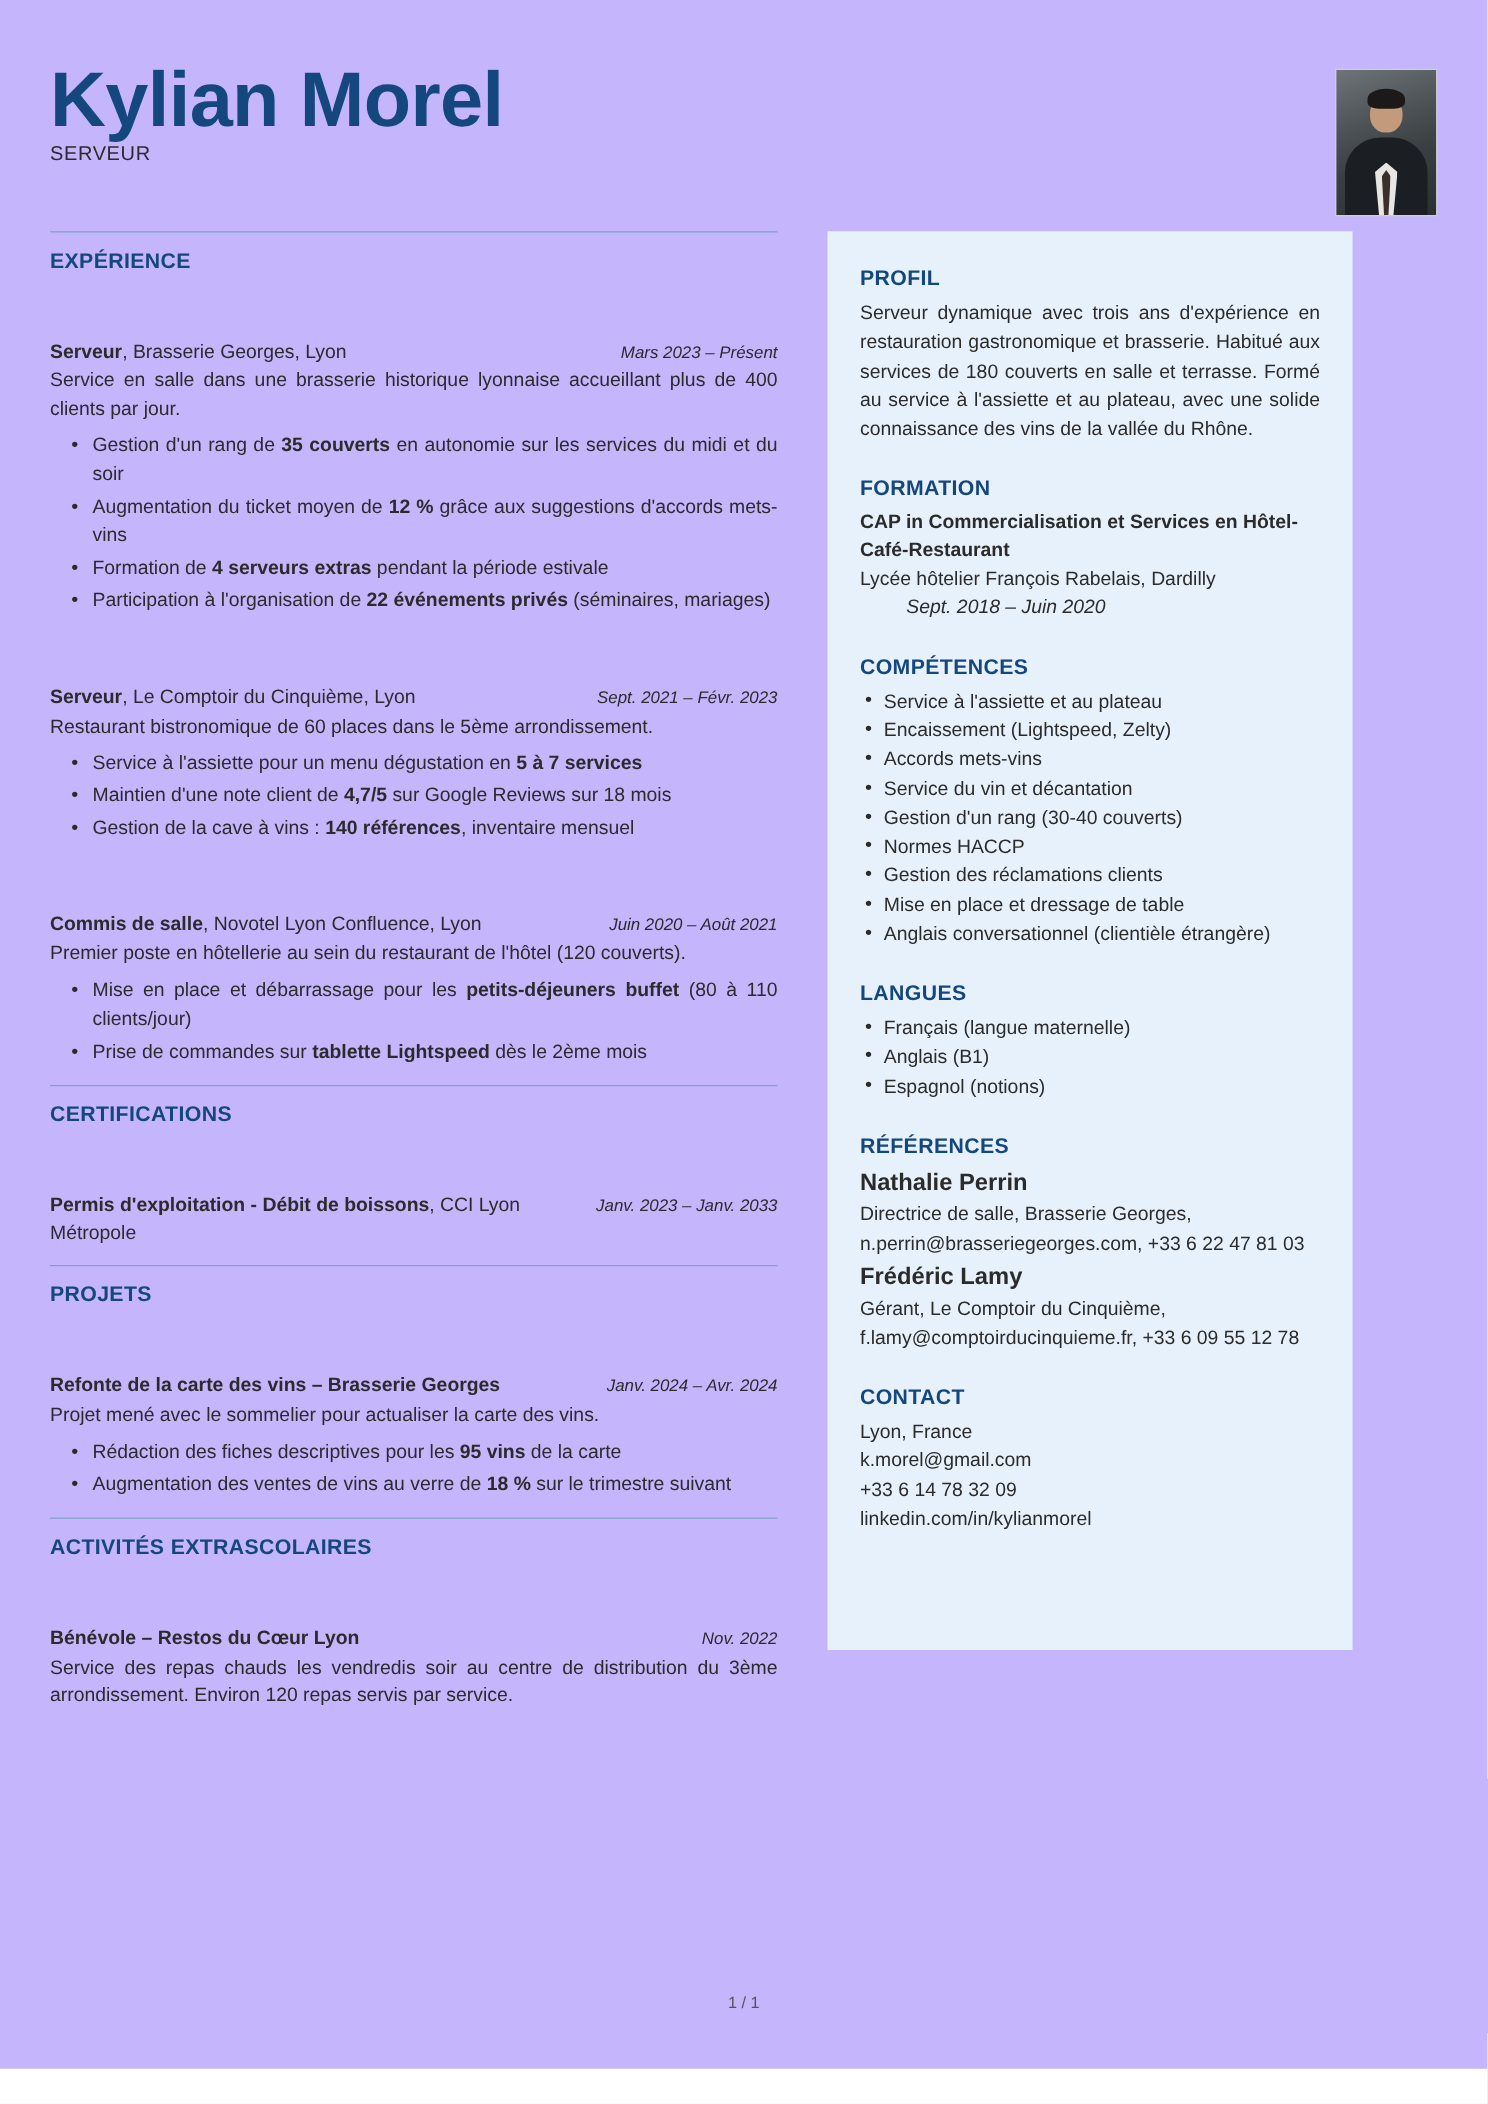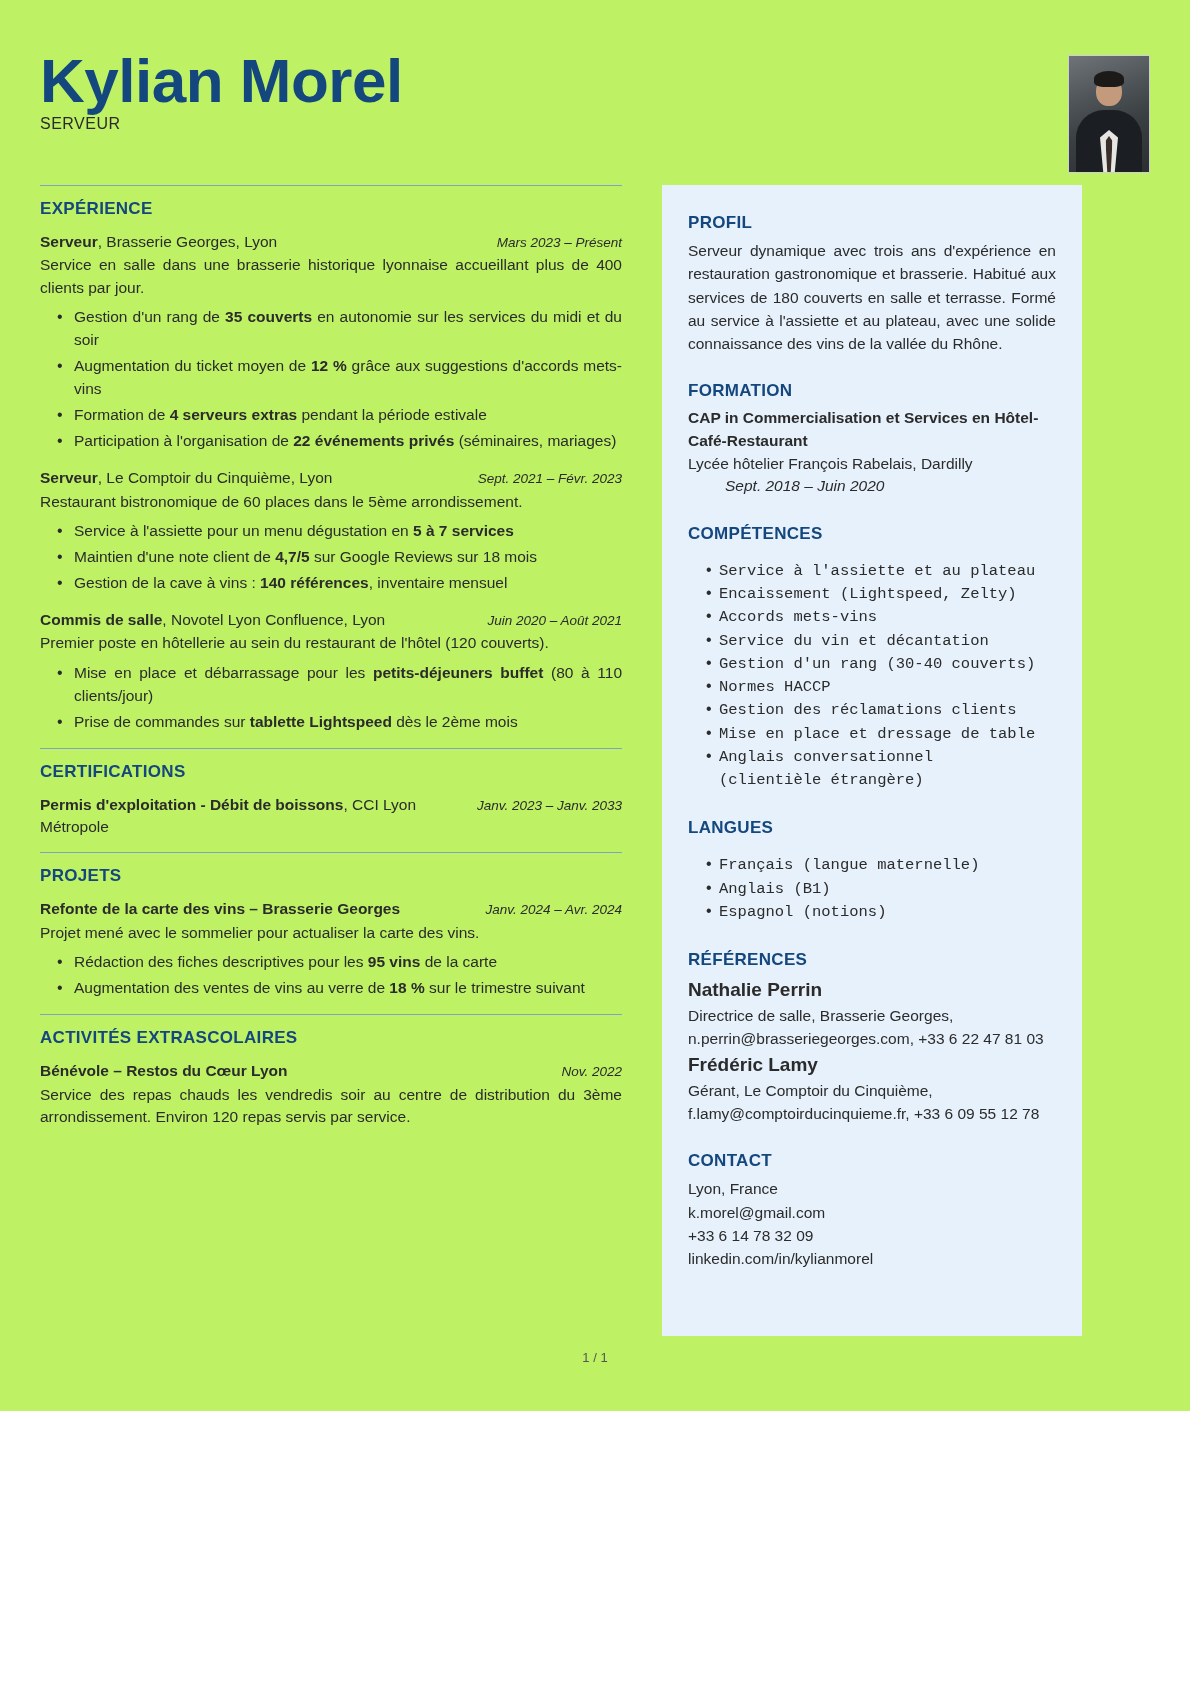--- a/index.html
+++ b/index.html
@@ -5,22 +5,22 @@
   * { box-sizing: border-box; margin: 0; padding: 0; }
   html, body {
     width: 1190px;
     height: 1683px;
     background: #ffffff;
     font-family: "Liberation Sans", sans-serif;
   }
   .page {
     position: relative;
     width: 1190px;
-    height: 1411px;
-    background: #bef264;
+    height: 1655px;
+    background: #c4b5fd;
     overflow: hidden;
   }
 
   
   .header {
     position: relative;
     padding: 48px 40px 0 40px;
     height: 185px;
   }
   .name {
@@ -129,20 +129,21 @@
     display: flex;
     align-items: baseline;
     justify-content: space-between;
     gap: 10px;
   }
   .entry-title {
     font-size: 15.5px;
     color: #2b2b2b;
     line-height: 1.45;
     flex: 1 1 auto;
+    margin-top: 40px;
   }
   .entry-title b { font-weight: bold; }
   .entry-date {
     font-size: 13.5px;
     font-style: italic;
     color: #2b2b2b;
     white-space: nowrap;
     flex: 0 0 auto;
   }
   .entry-desc {
@@ -198,21 +199,21 @@
   }
   .side-italic {
     font-size: 15.5px;
     font-style: italic;
     color: #2b2b2b;
     line-height: 1.45;
     margin-left: 37px;
   }
   ul.side-list {
     list-style: none;
-    margin: 16px; padding: 0; font-family: Liberation Mono, monospace;
+    margin: 4px; padding: 0;
   }
   ul.side-list li {
     position: relative;
     font-size: 15.5px;
     color: #2b2b2b;
     line-height: 1.5;
     padding-left: 15px;
   }
   ul.side-list li::before {
     content: "•";

